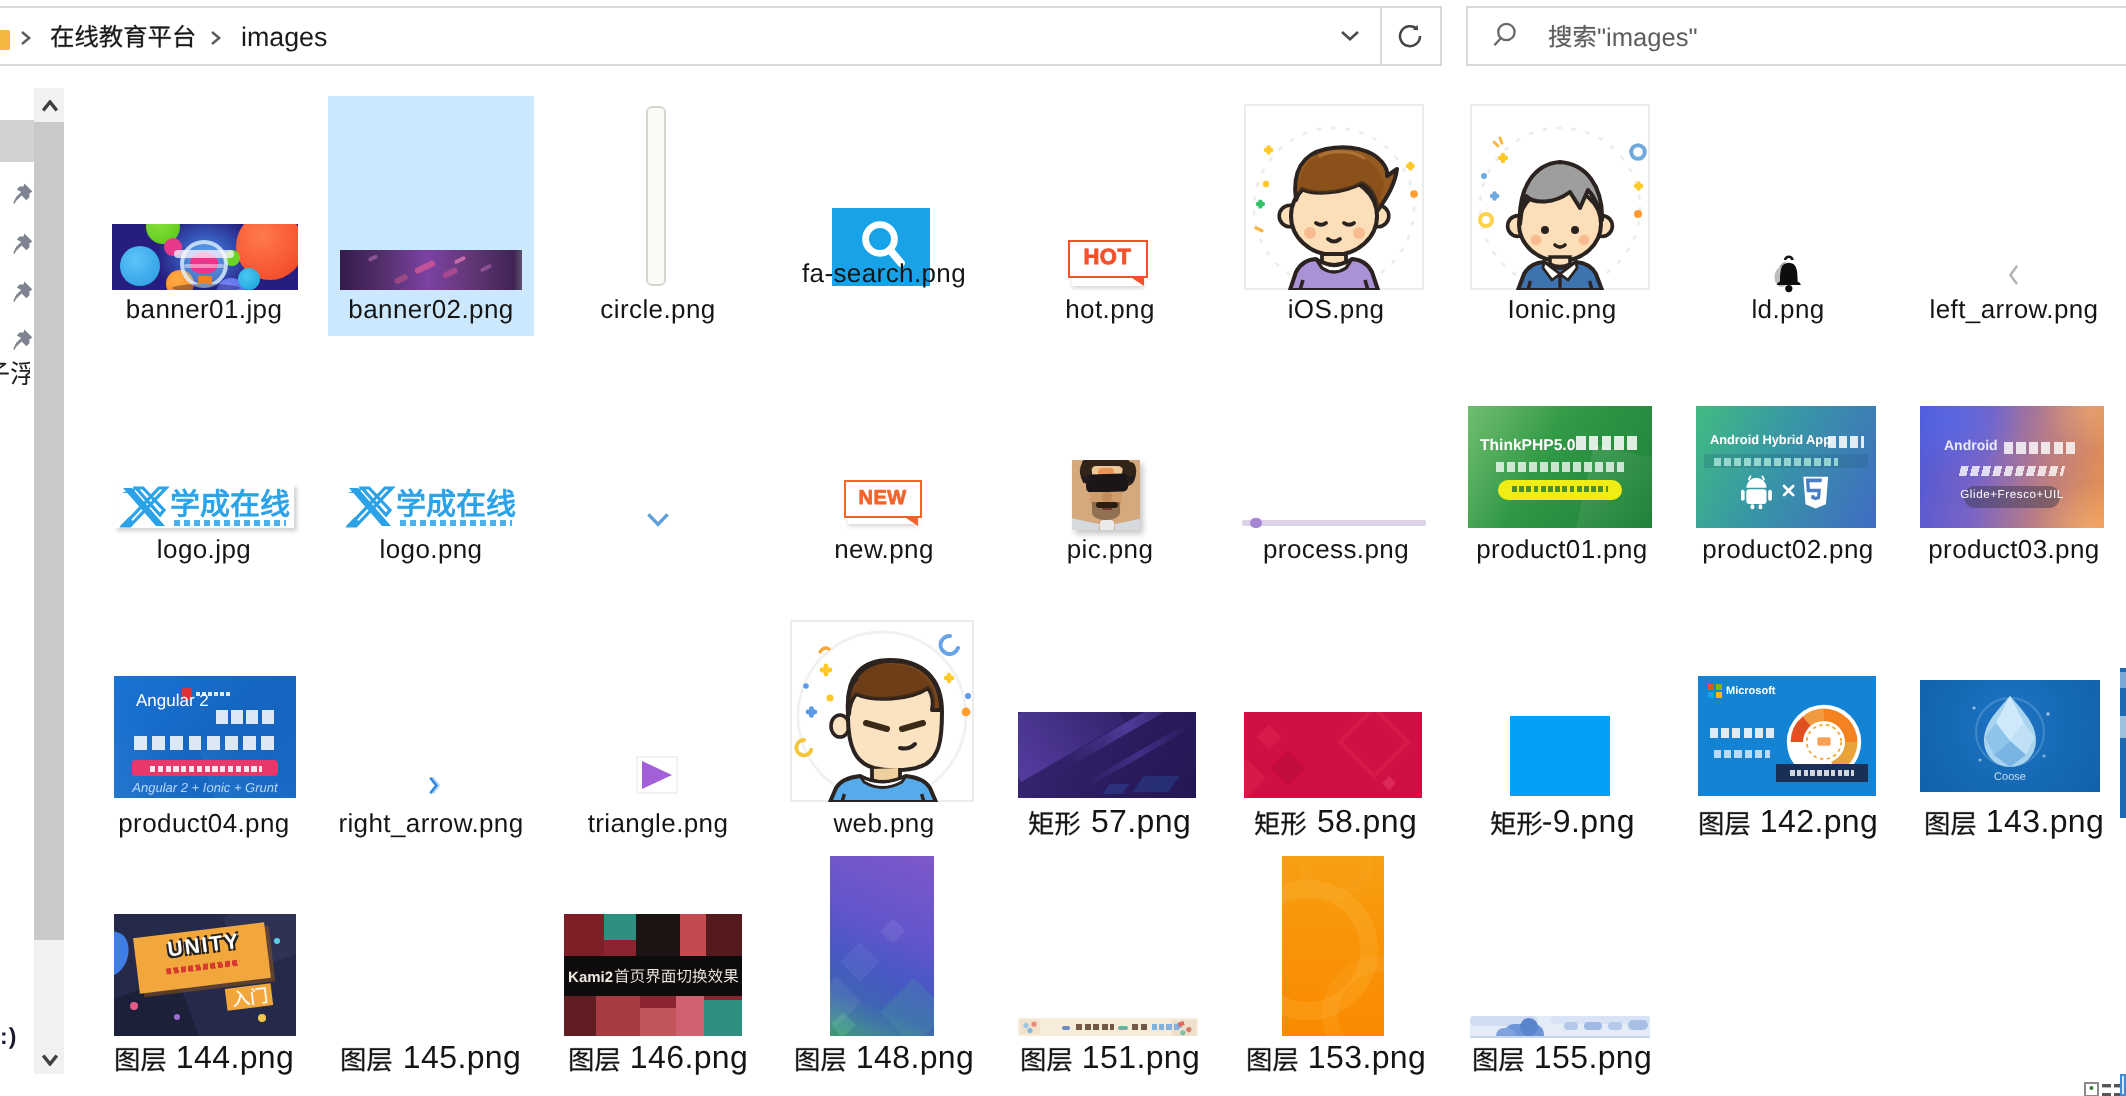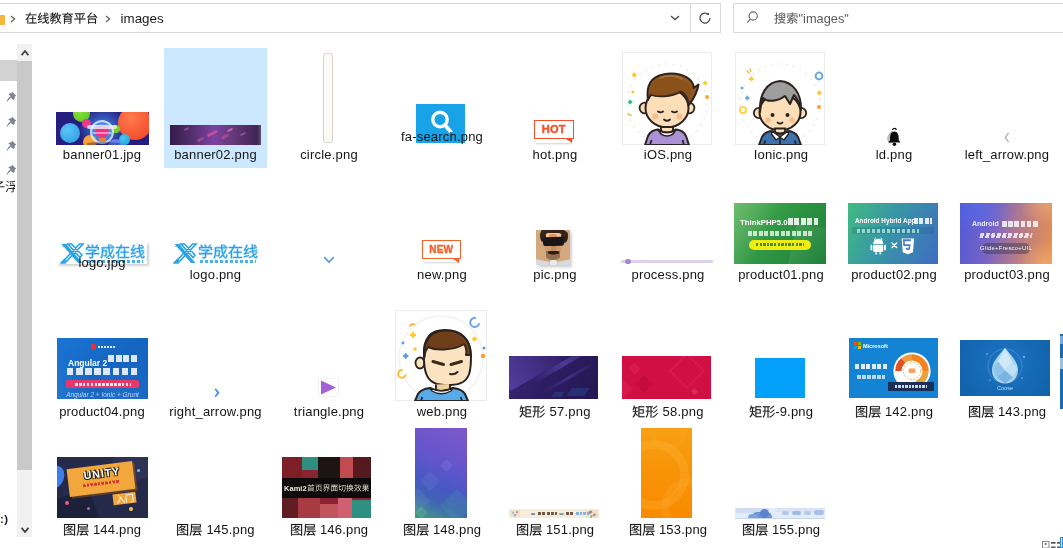--- a/index.html
+++ b/index.html
@@ -2,21 +2,21 @@
 <html><head><meta charset="utf-8">
 <style>
 *{margin:0;padding:0;box-sizing:border-box}
 html,body{width:1063px;height:548px;overflow:hidden;background:#fff;
 font-family:"Liberation Sans",sans-serif;}
 #app{position:relative;width:1063px;height:548px;overflow:hidden;background:#fff}
 .ab{position:absolute}
 .lb{position:absolute;width:110px;text-align:center;font-size:13px;line-height:14px;
 color:#151515;letter-spacing:0.2px}
 .lbf{position:absolute;display:flex;justify-content:center;align-items:flex-start;
-font-size:13px;color:#151515}
+font-size:16px;color:#151515}
 .lbf span{line-height:14px;letter-spacing:0.2px}
 .lbf svg{flex:none;margin-top:0.5px}
 </style></head><body>
 <div id="app">
 <div class="ab" style="left:-4px;top:3px;width:725px;height:30px;border:1px solid #dadada;background:#fff"></div>
 <div class="ab" style="left:690px;top:3px;width:1px;height:30px;background:#dadada"></div>
 <div class="ab" style="left:733px;top:3px;width:334px;height:30px;border:1px solid #dadada;background:#fff"></div>
 <div class="ab" style="left:0;top:15px;width:4.5px;height:9.5px;background:#f5b73e;border-radius:0 1px 1px 0"></div>
 <svg class="ab" style="left:10px;top:15px;width:6px;height:8px" viewBox="0 0 6 8">
       <path d="M1 1 L4.6 4 L1 7" fill="none" stroke="#5c5c5c" stroke-width="1.2"></path>
@@ -281,21 +281,21 @@
 <div class="ab" style="left:12px;top:17px;white-space:nowrap;color:#e8eaf8;font-size:7px;font-weight:700">Android</div>
 <div class="ab" style="left:42px;top:17.5px;width:37px;height:6px;background:repeating-linear-gradient(90deg,rgba(255,255,255,.8) 0 4.6px,rgba(0,0,0,0) 4.6px 6.2px)"></div>
 <div class="ab" style="left:20px;top:30px;width:52px;height:4.5px;background:repeating-linear-gradient(90deg,rgba(255,255,255,.78) 0 3.8px,rgba(0,0,0,0) 3.8px 5.6px);transform:skewX(-14deg)"></div>
 <div class="ab" style="left:22px;top:40px;width:48px;height:10.5px;background:rgba(62,60,82,.5);border-radius:5.5px;display:flex;align-items:center;justify-content:center;color:#fff;font-size:5.8px;letter-spacing:0.3px">Glide+Fresco+UIL</div>
 </div>
 <div class="ab" style="left:57px;top:338px;width:91px;height:61px;overflow:hidden;background:linear-gradient(135deg,#1a74d4 0%,#1565c0 55%,#1868c4 100%)">
 <div class="ab" style="left:-30px;top:-10px;width:90px;height:80px;background:linear-gradient(60deg,rgba(120,190,255,.25),rgba(120,190,255,0) 55%);transform:rotate(-18deg)"></div>
 <div class="ab" style="left:50px;top:20px;width:70px;height:70px;background:linear-gradient(60deg,rgba(120,190,255,.18),rgba(120,190,255,0) 55%);transform:rotate(-18deg)"></div>
 <div class="ab" style="left:34px;top:6px;width:4.5px;height:5.5px;background:#e23237;border-radius:1px"></div>
 <div class="ab" style="left:41px;top:7.5px;width:17px;height:2.6px;background:repeating-linear-gradient(90deg,rgba(255,255,255,.85) 0 2px,rgba(0,0,0,0) 2px 3px)"></div>
-<div class="ab" style="left:11px;top:20px;white-space:nowrap;color:#fff;font-size:8.5px;font-weight:700">Angular 2</div>
+<div class="ab" style="left:11px;top:7px;white-space:nowrap;color:#fff;font-size:8.5px;font-weight:400">Angular 2</div>
 <div class="ab" style="left:51px;top:17px;width:30px;height:7.2px;background:repeating-linear-gradient(90deg,rgba(255,255,255,.85) 0 6px,rgba(0,0,0,0) 6px 7.6px)"></div>
 <div class="ab" style="left:10px;top:30px;width:72px;height:7px;background:repeating-linear-gradient(90deg,rgba(255,255,255,.85) 0 6.4px,rgba(0,0,0,0) 6.4px 9.1px)"></div>
 <div class="ab" style="left:9px;top:42px;width:73px;height:8px;background:#e8386a;border-radius:2px;display:flex;align-items:center;justify-content:center">
         <span style="display:inline-block;width:56px;height:3px;background:repeating-linear-gradient(90deg,rgba(255,255,255,.88) 0 2.6px,rgba(0,0,0,0) 2.6px 3.9px)"></span>
       </div>
 <div class="ab" style="left:0;top:52.5px;width:91px;text-align:center;color:#b8d8f8;font-size:6.5px;font-style:italic">Angular 2 + Ionic + Grunt</div>
 </div>
 <svg class="ab" style="left:213.5px;top:387.5px;width:6px;height:9.5px" viewBox="0 0 6 9.5">
       <path d="M1.9 0.9 L5 4.75 L1.9 8.6" fill="none" stroke="#bcd9f5" stroke-width="2"></path>
       <path d="M1.1 0.9 L4.2 4.75 L1.1 8.6" fill="none" stroke="#2f86e0" stroke-width="1.3"></path>
@@ -464,21 +464,21 @@
 </div>
 <div class="lb" style="left:47px;top:148px">banner01.jpg</div>
 <div class="lb" style="left:160.5px;top:148px">banner02.png</div>
 <div class="lb" style="left:274px;top:148px">circle.png</div>
 <div class="lb" style="left:387px;top:130px">fa-search.png</div>
 <div class="lb" style="left:500px;top:148px">hot.png</div>
 <div class="lb" style="left:613px;top:148px">iOS.png</div>
 <div class="lb" style="left:726px;top:148px">Ionic.png</div>
 <div class="lb" style="left:839px;top:148px">ld.png</div>
 <div class="lb" style="left:952px;top:148px">left_arrow.png</div>
-<div class="lb" style="left:47px;top:256px">logo.jpg</div>
+<div class="lb" style="left:47px;top:268px">logo.jpg</div>
 <div class="lb" style="left:160.5px;top:268px">logo.png</div>
 <div class="lb" style="left:387px;top:268px">new.png</div>
 <div class="lb" style="left:500px;top:268px">pic.png</div>
 <div class="lb" style="left:613px;top:268px">process.png</div>
 <div class="lb" style="left:726px;top:268px">product01.png</div>
 <div class="lb" style="left:839px;top:268px">product02.png</div>
 <div class="lb" style="left:952px;top:268px">product03.png</div>
 <div class="lb" style="left:47px;top:404.5px">product04.png</div>
 <div class="lb" style="left:160.5px;top:404.5px">right_arrow.png</div>
 <div class="lb" style="left:274px;top:404.5px">triangle.png</div>

